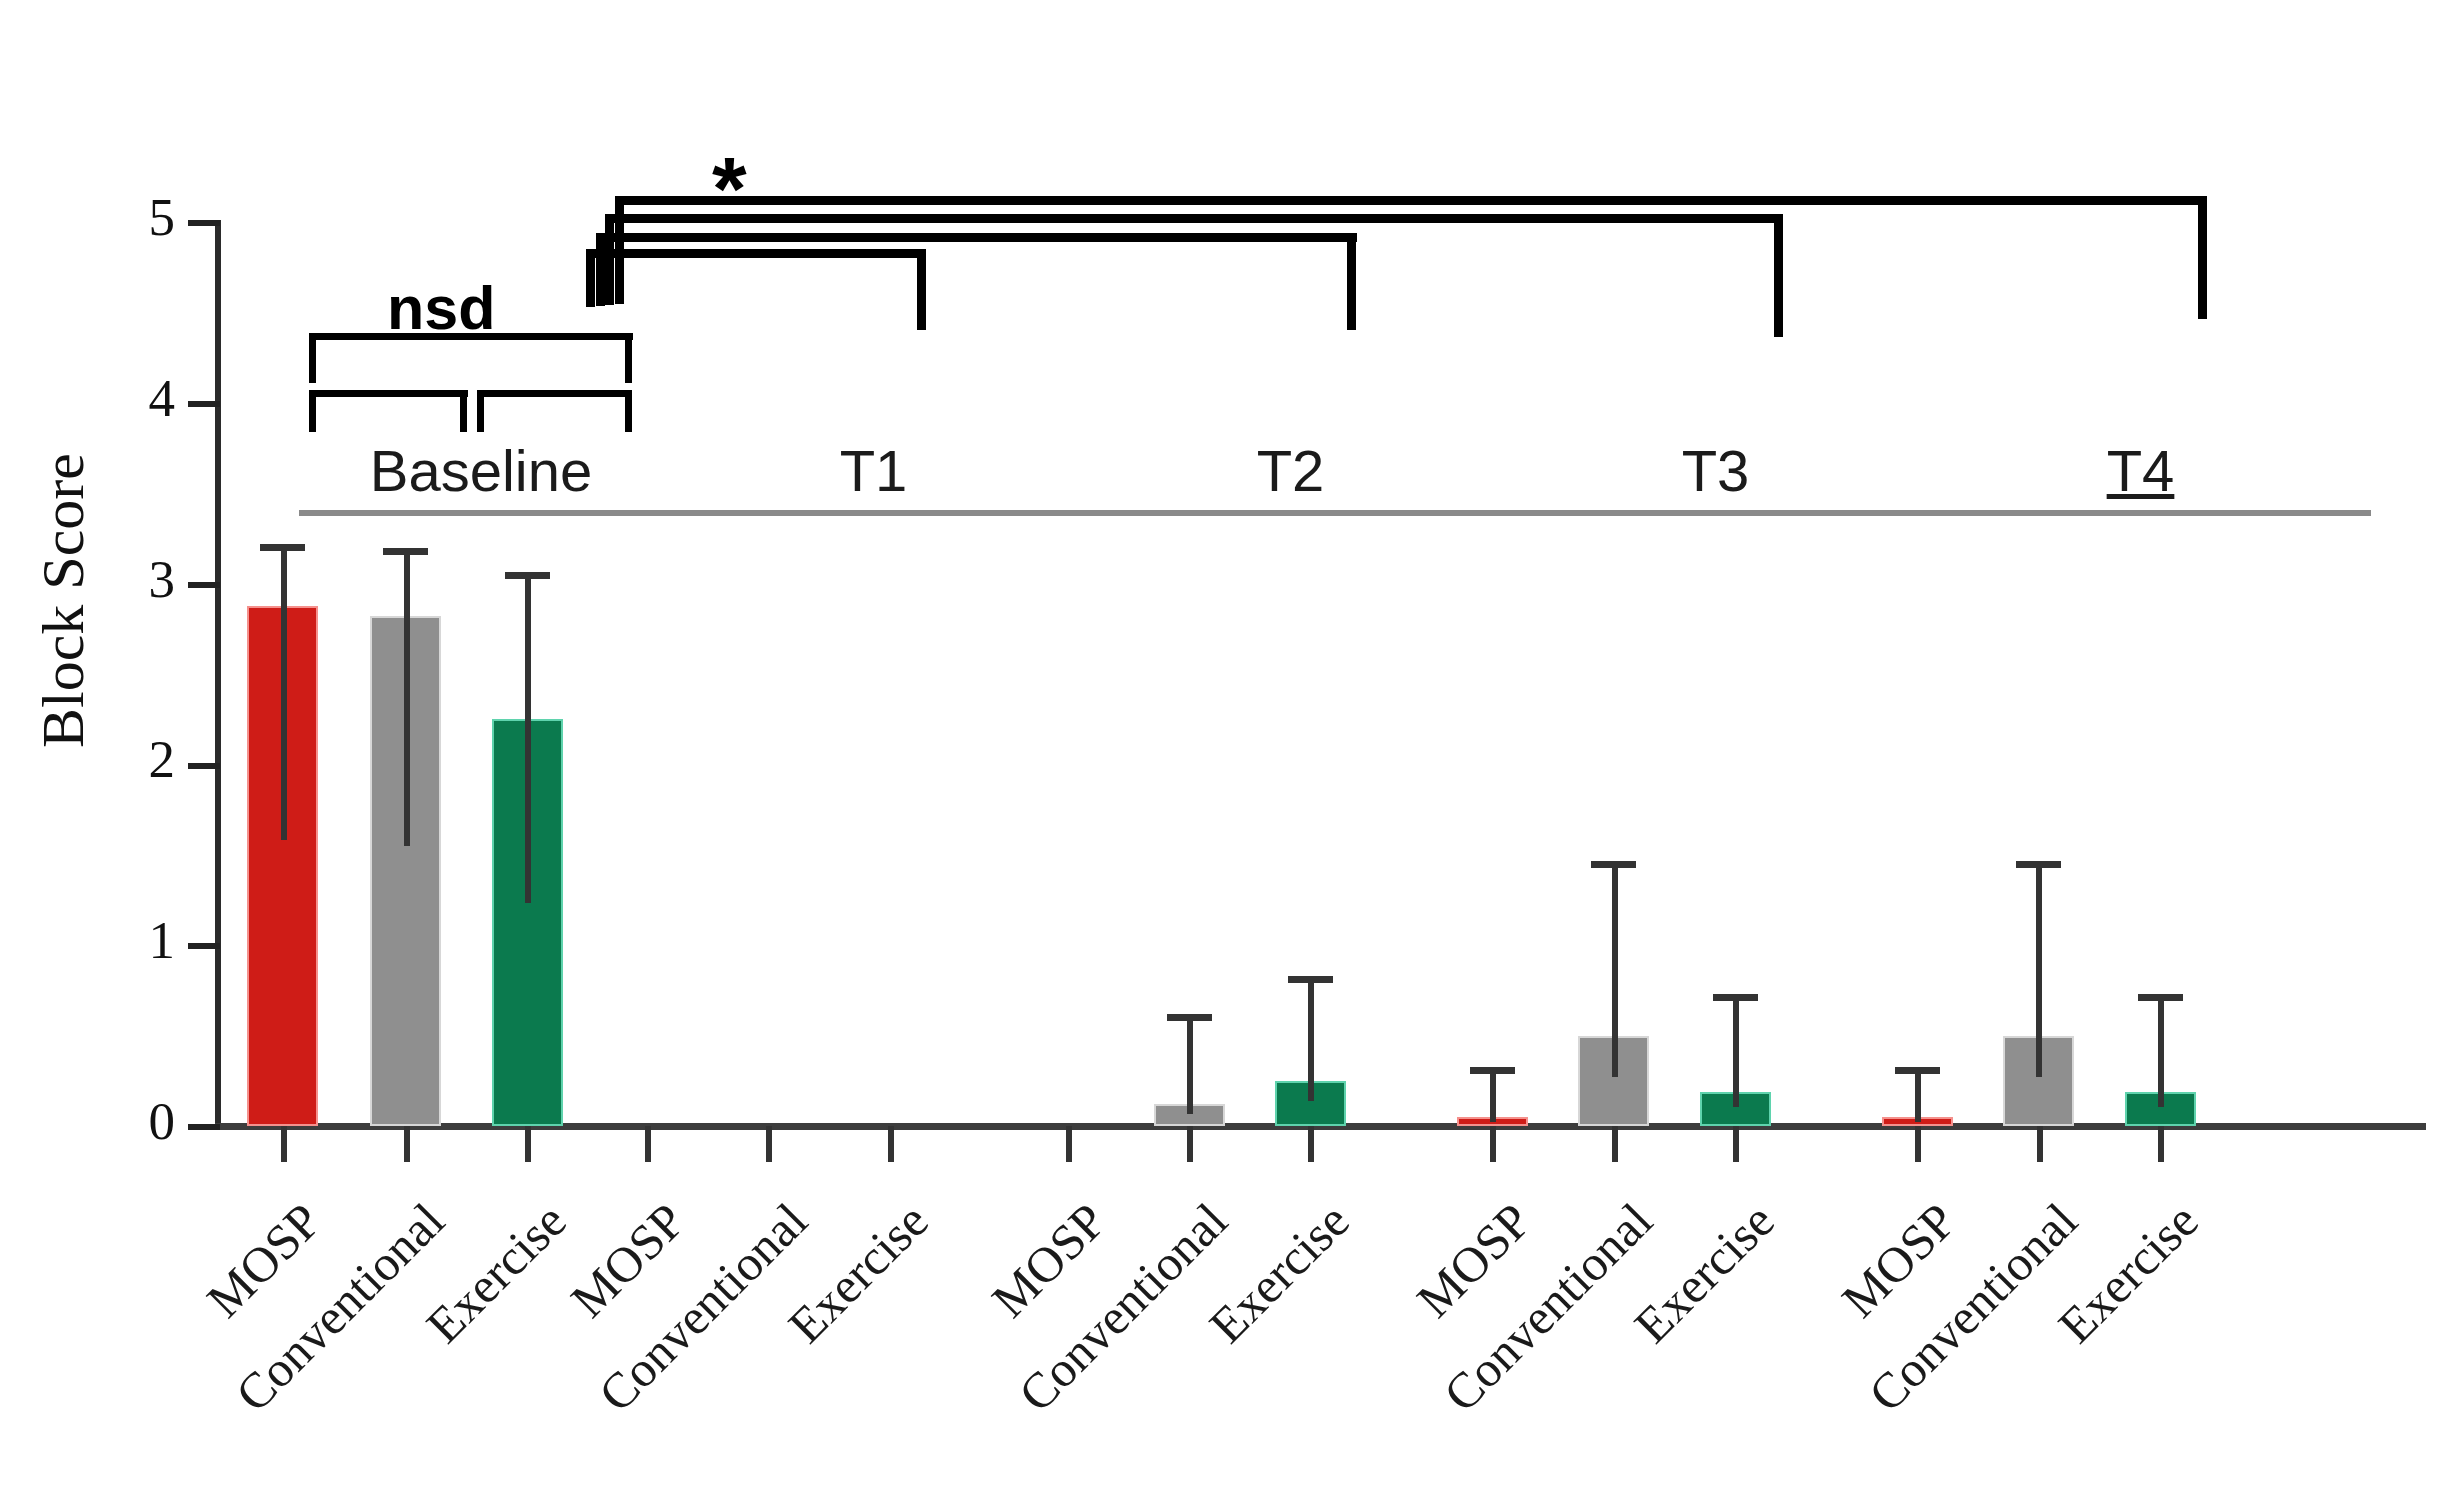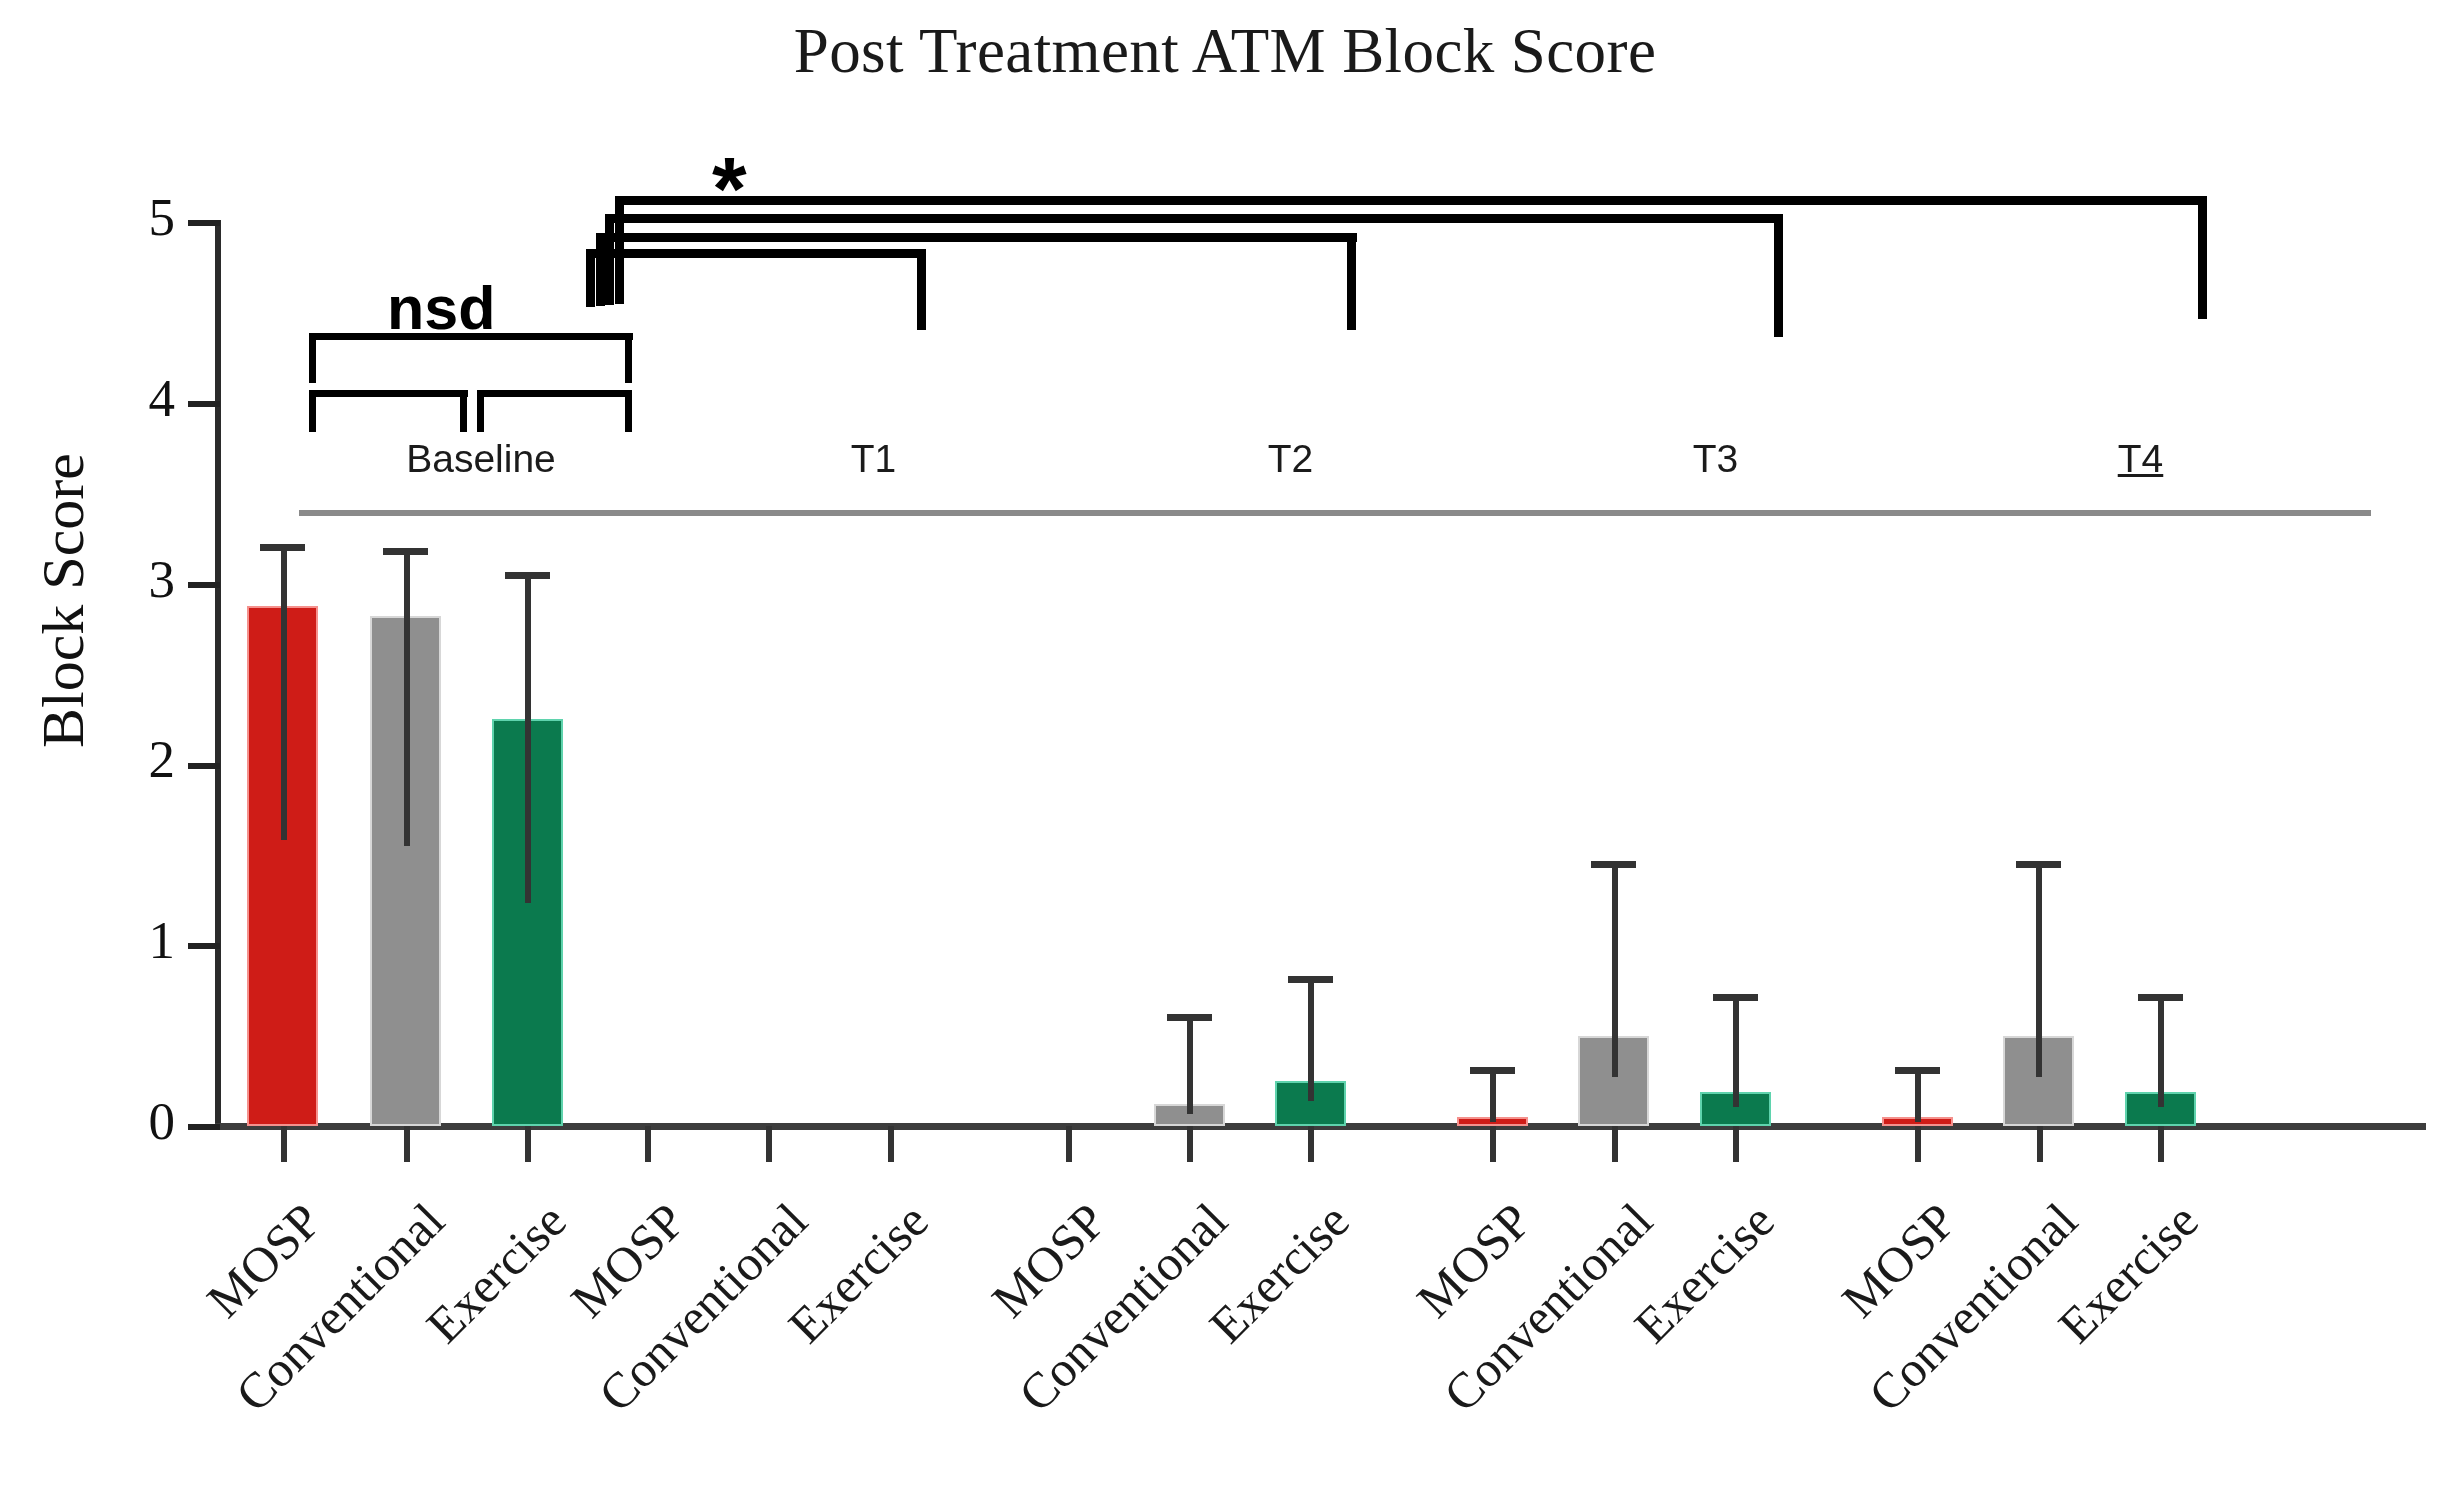--- a/index.html
+++ b/index.html
@@ -31,21 +31,21 @@
 
   .bar-red{background:#cf1c17;border:2.4px solid #f5918d;}
   .bar-gray{background:#8f8f8f;border:2.4px solid #d7d7d7;}
   .bar-green{background:#0b7a4e;border:2.4px solid #5fd3ad;}
 
   .err-stem{position:absolute;width:5.7px;background:#333;}
   .err-cap{position:absolute;height:7.3px;width:45px;background:#333;}
   .tickmark{position:absolute;width:5.7px;height:36px;background:#333;top:1126px;}
 
   .grouplabel{position:absolute;font-family:"Liberation Sans",sans-serif;
-              font-size:39px;color:#1b1b1b;text-align:center;}
+              font-size:58px;color:#1b1b1b;text-align:center;}
   .groupline{position:absolute;height:5.7px;background:#8a8a8a;}
 
   .catlabel{position:absolute;font-family:"Liberation Serif",serif;font-size:50px;
             color:#1a1a1a;white-space:nowrap;transform:rotate(-45deg);
             transform-origin:100% 50%;text-align:right;}
 
   .seg-h{position:absolute;background:#000;height:9px;}
   .seg-v{position:absolute;background:#000;width:9px;}
   .nsd-h{position:absolute;background:#000;height:7.3px;}
   .nsd-v{position:absolute;background:#000;width:7.3px;}
@@ -53,21 +53,20 @@
   .nsd-text{position:absolute;font-family:"Liberation Sans",sans-serif;
             font-weight:bold;font-size:61px;color:#000;}
   .star{position:absolute;font-family:"Liberation Sans",sans-serif;
         font-weight:bold;font-size:89px;color:#000;line-height:1;}
 </style>
 </head>
 <body>
 
 <div id="root">
 
-  <div class="title">Post Treatment ATM Block Score</div>
 
   <div class="ylabel">Block Score</div>
 
   <div class="axis-v"></div>
   <div class="axis-h"></div>
 
   <div id="yticks">
       <div class="ytick" style="top: 220px;"></div>
       <div class="ytlabel" style="top: 187px;">5</div>
       <div class="ytick" style="top: 401px;"></div>

